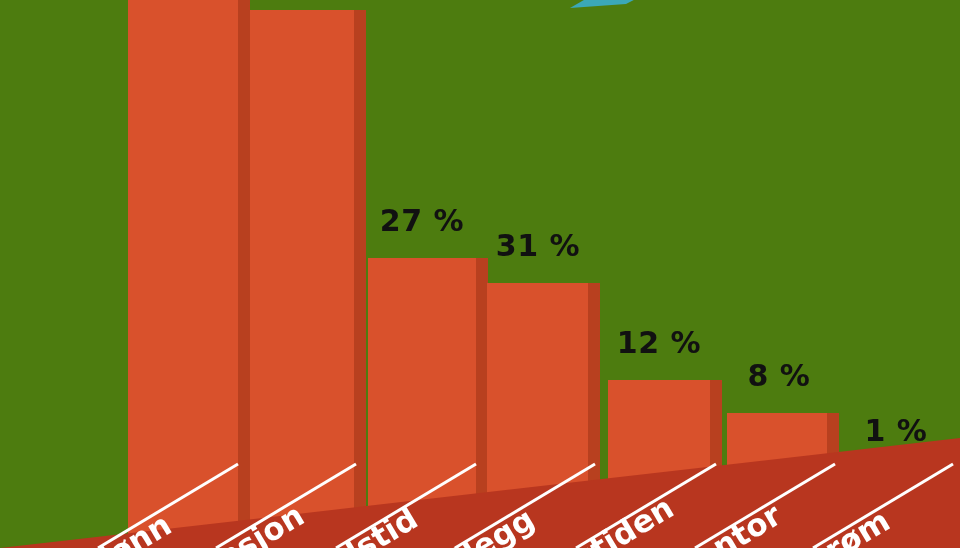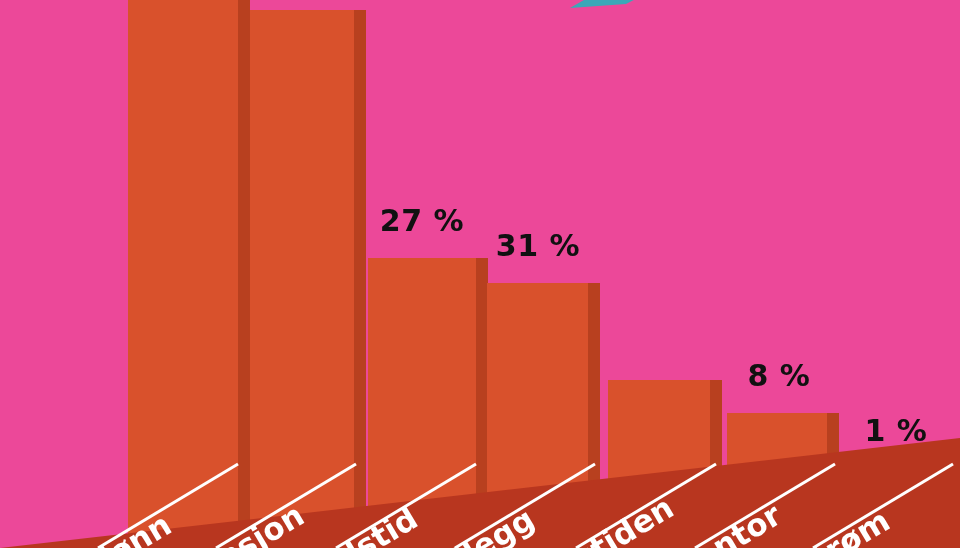--- a/index.html
+++ b/index.html
@@ -10,21 +10,21 @@
   body {
     width: 960px;
     height: 548px;
     overflow: hidden;
     font-family: "DejaVu Sans", sans-serif;
   }
   .chart-root {
     position: relative;
     width: 960px;
     height: 548px;
-    background: #ec4899;
+    background: #4d7c0f;
     overflow: hidden;
   }
   
   .teal-mark {
     position: absolute;
     left: 570px;
     top: -60px;
     width: 180px;
     height: 135px;
   }
@@ -114,20 +114,21 @@
     <div class="bar-group" style="left:487px; width:101px; height:265px;">
       <div class="bar-face" style="height:265px;"></div>
       <div class="bar-side" style="left:101px; height:265px;"></div>
     </div>
     <div class="bar-value" style="left:458px; top:228px;">31 %</div>
 
     <div class="bar-group" style="left:608px; width:102px; height:168px;">
       <div class="bar-face" style="height:168px;"></div>
       <div class="bar-side" style="left:102px; height:168px;"></div>
     </div>
+    <div class="bar-value" style="left:579px; top:325px;">12 %</div>
 
     <div class="bar-group" style="left:727px; width:100px; height:135px;">
       <div class="bar-face" style="height:135px;"></div>
       <div class="bar-side" style="left:100px; height:135px;"></div>
     </div>
     <div class="bar-value" style="left:699px; top:358px;">8 %</div>
 
     <div class="bar-group" style="left:845px; width:103px; height:79px;">
       <div class="bar-face" style="height:79px;"></div>
       <div class="bar-side" style="left:103px; height:79px;"></div>

